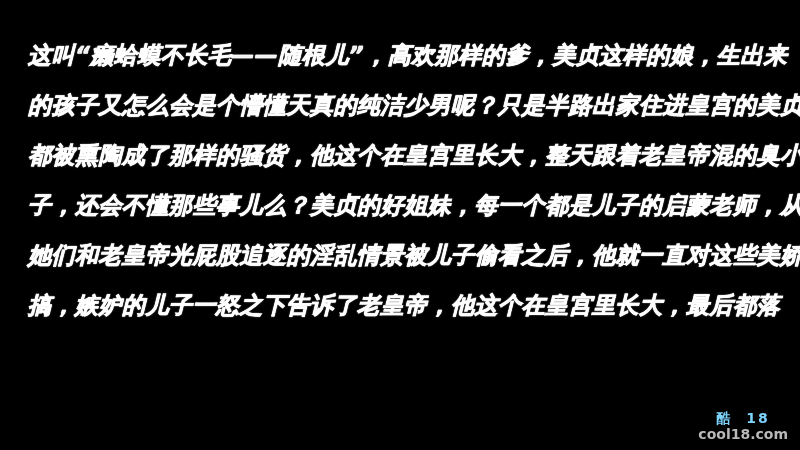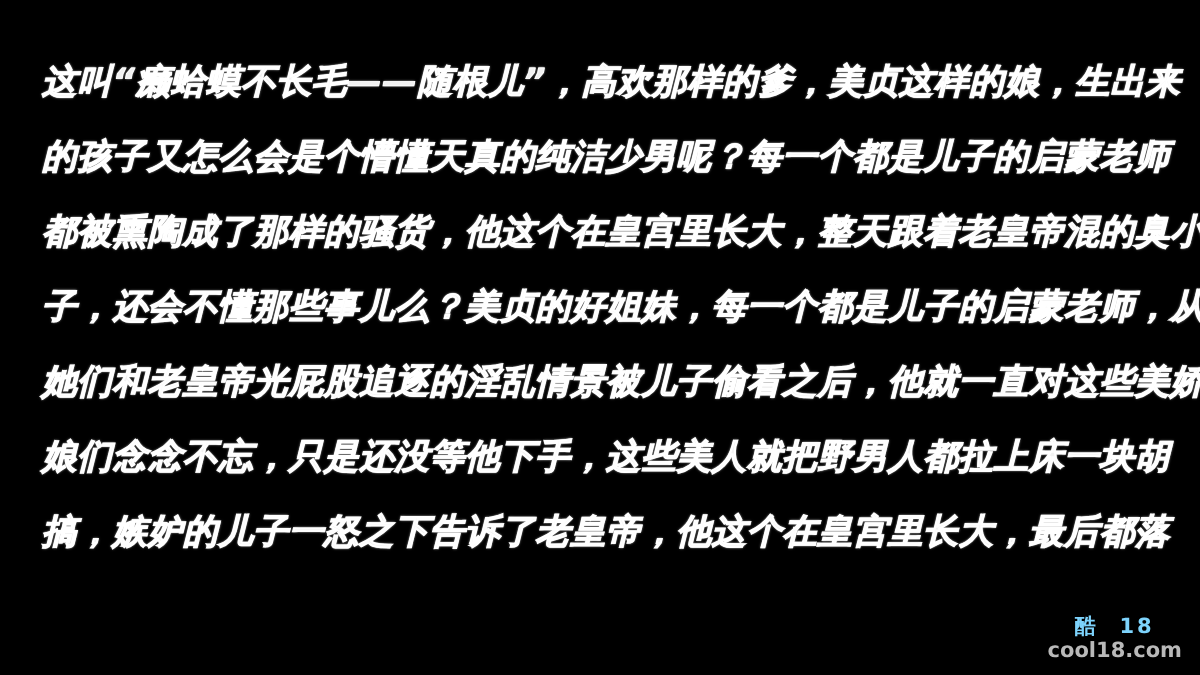--- a/index.html
+++ b/index.html
@@ -58,25 +58,24 @@
     font-weight: bold;
   }
 </style>
 </head>
 <body>
 
 <div class="frame">
 
   <div class="text-block">
     <div class="line">这叫“癞蛤蟆不长毛——随根儿”，高欢那样的爹，美贞这样的娘，生出来</div>
-    <div class="line">的孩子又怎么会是个懵懂天真的纯洁少男呢？每一个都是儿子的启蒙老师</div>
+    <div class="line">的孩子又怎么会是个懵懂天真的纯洁少男呢？只是半路出家住进皇宫的美贞</div>
     <div class="line">都被熏陶成了那样的骚货，他这个在皇宫里长大，整天跟着老皇帝混的臭小</div>
     <div class="line">子，还会不懂那些事儿么？美贞的好姐妹，每一个都是儿子的启蒙老师，从</div>
     <div class="line">她们和老皇帝光屁股追逐的淫乱情景被儿子偷看之后，他就一直对这些美娇</div>
-    <div class="line">娘们念念不忘，只是还没等他下手，这些美人就把野男人都拉上床一块胡</div>
     <div class="line">搞，嫉妒的儿子一怒之下告诉了老皇帝，他这个在皇宫里长大，最后都落</div>
   </div>
 
   <div class="watermark">
     <div class="logo">酷  18</div>
     <div class="url">cool18.com</div>
   </div>
 
 </div>
 

